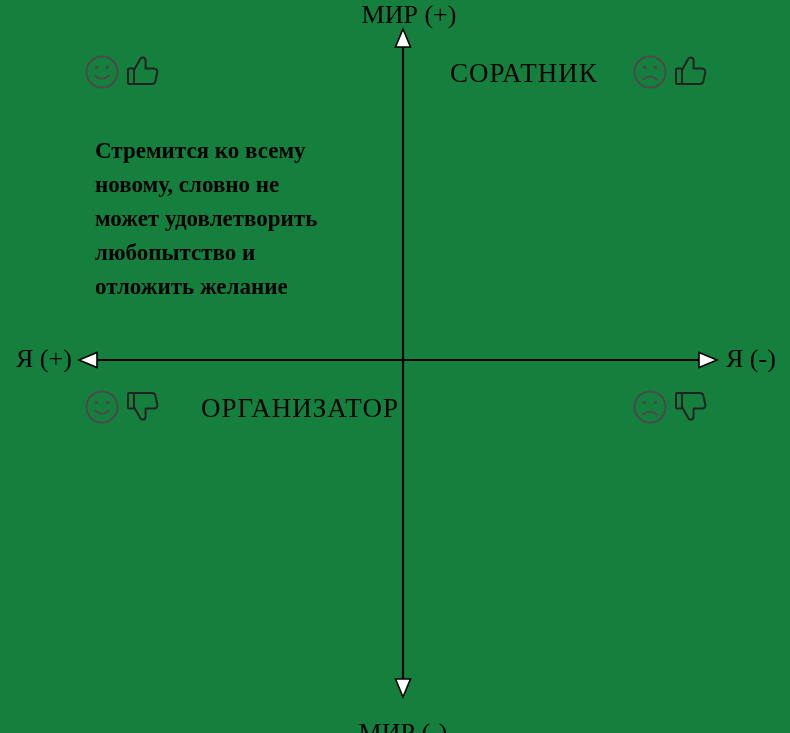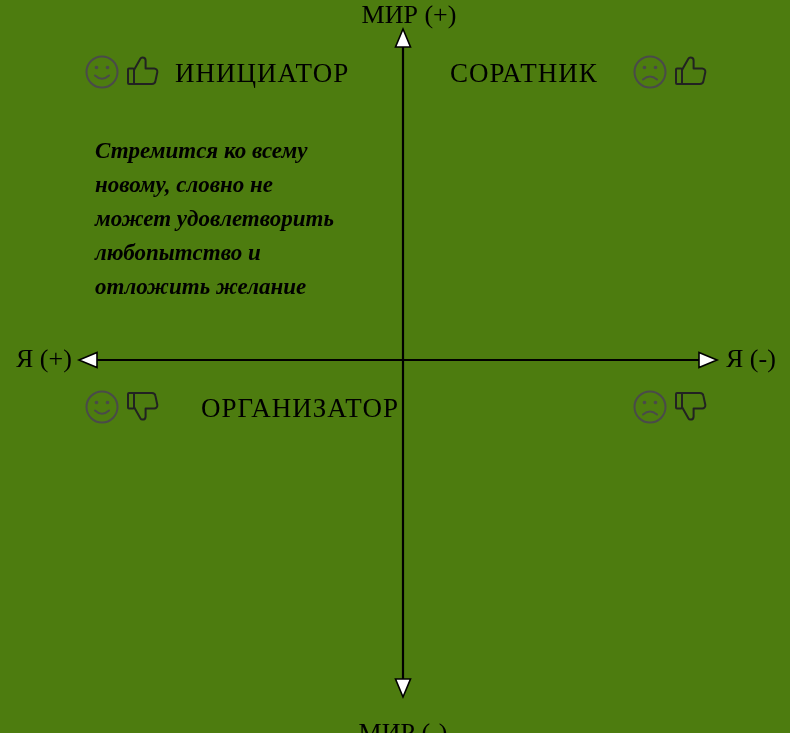--- a/index.html
+++ b/index.html
@@ -1,20 +1,20 @@
 <!DOCTYPE html>
 <html><head>
 <meta charset="utf-8">
 <style>
   html, body { margin: 0; padding: 0; background: #ffffff; }
   .canvas {
     position: relative;
     width: 790px;
     height: 733px;
-    background: #4d7c0f;
+    background: #15803d;
     font-family: "Liberation Serif", "DejaVu Serif", serif;
     color: #000;
     overflow: hidden;
   }
   .axes-svg { position: absolute; left: 0; top: 0; }
   .axis-label {
     position: absolute;
     font-size: 26px;
     font-weight: normal;
     white-space: nowrap;
@@ -38,21 +38,20 @@
     position: absolute;
     margin: 0;
     font-size: 27px;
     font-weight: normal;
     letter-spacing: 1px;
     white-space: nowrap;
   }
   .q-desc {
     position: absolute;
     font-size: 23px;
-    font-style: italic;
     font-weight: bold;
     line-height: 34px;
     white-space: pre-line;
   }
   .pos-tl-icons { left: 84px;  top: 54px; }
   .pos-tr-icons { left: 632px; top: 54px; }
   .pos-bl-icons { left: 84px;  top: 389px; }
   .pos-br-icons { left: 632px; top: 389px; }
 
   .pos-tl-title { left: 175px; top: 58px; }
@@ -95,21 +94,20 @@
     </span>
     <span class="icon thumb">
       <svg viewBox="0 0 40 40" width="40" height="40">
         <g fill="none" stroke="#222" stroke-width="2" stroke-linejoin="round">
           <rect x="5" y="17.5" width="6" height="15.5" rx="1"></rect>
           <path d="M11 19 l6.5-11.5 c.4-.7 1.1-1.1 1.9-1.1 1.8 0 3.2 1.4 3.2 3.2 V17.5 h8.6 c2 0 3.5 1.9 3.1 3.8 l-1.9 8.8 c-.3 1.7-1.8 2.9-3.5 2.9 H11 Z"></path>
         </g>
       </svg>
     </span>
   </div>
-  <h2 class="q-title pos-tl-title">ИНИЦИАТОР</h2>
   <div class="q-desc pos-tl-desc">Стремится ко всему
 новому, словно не
 может удовлетворить
 любопытство и
 отложить желание</div>
 
   <h2 class="q-title pos-tr-title">СОРАТНИК</h2>
   <div class="icon-group pos-tr-icons">
     <span class="icon face">
       <svg viewBox="0 0 36 36" width="36" height="36">

